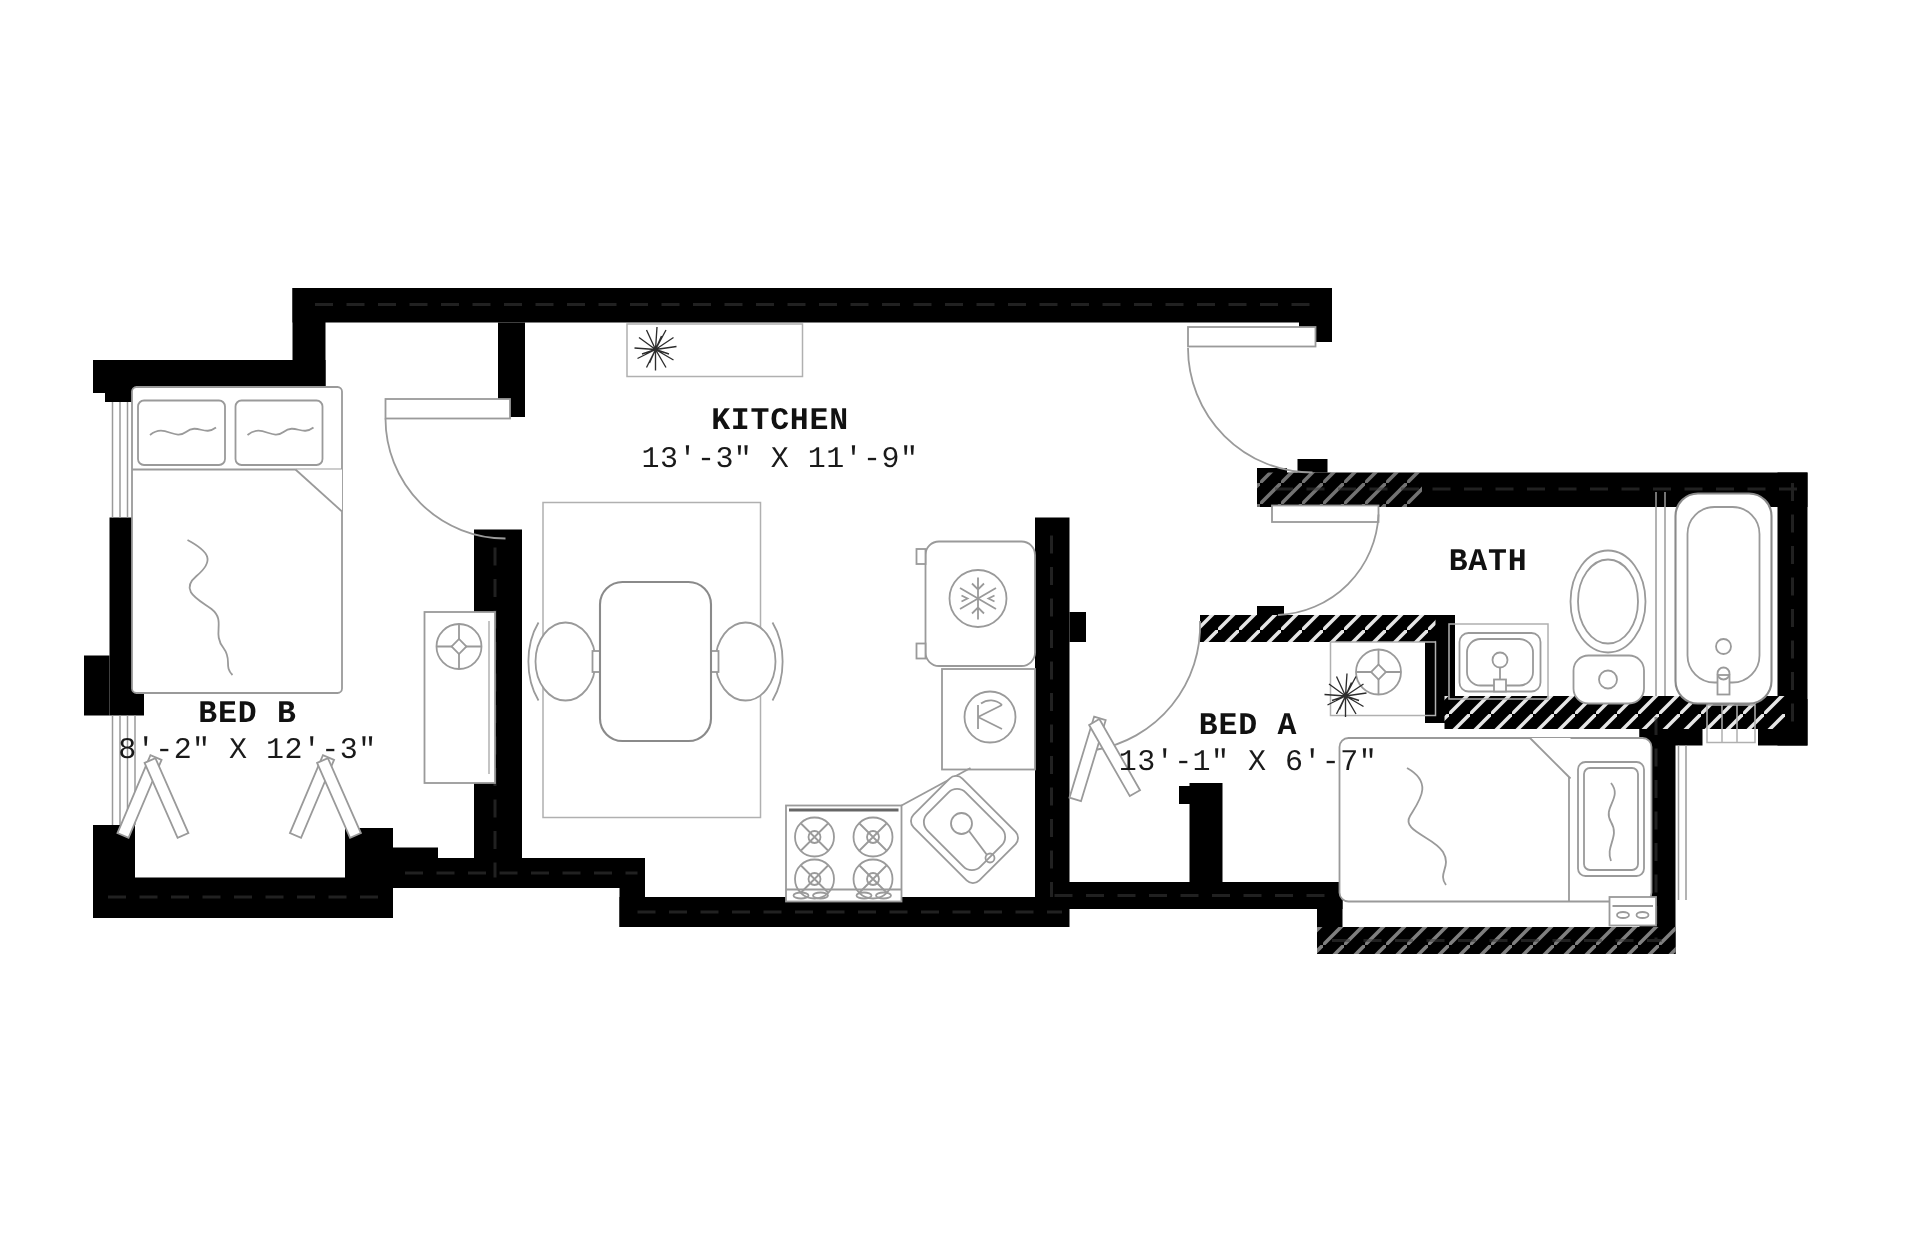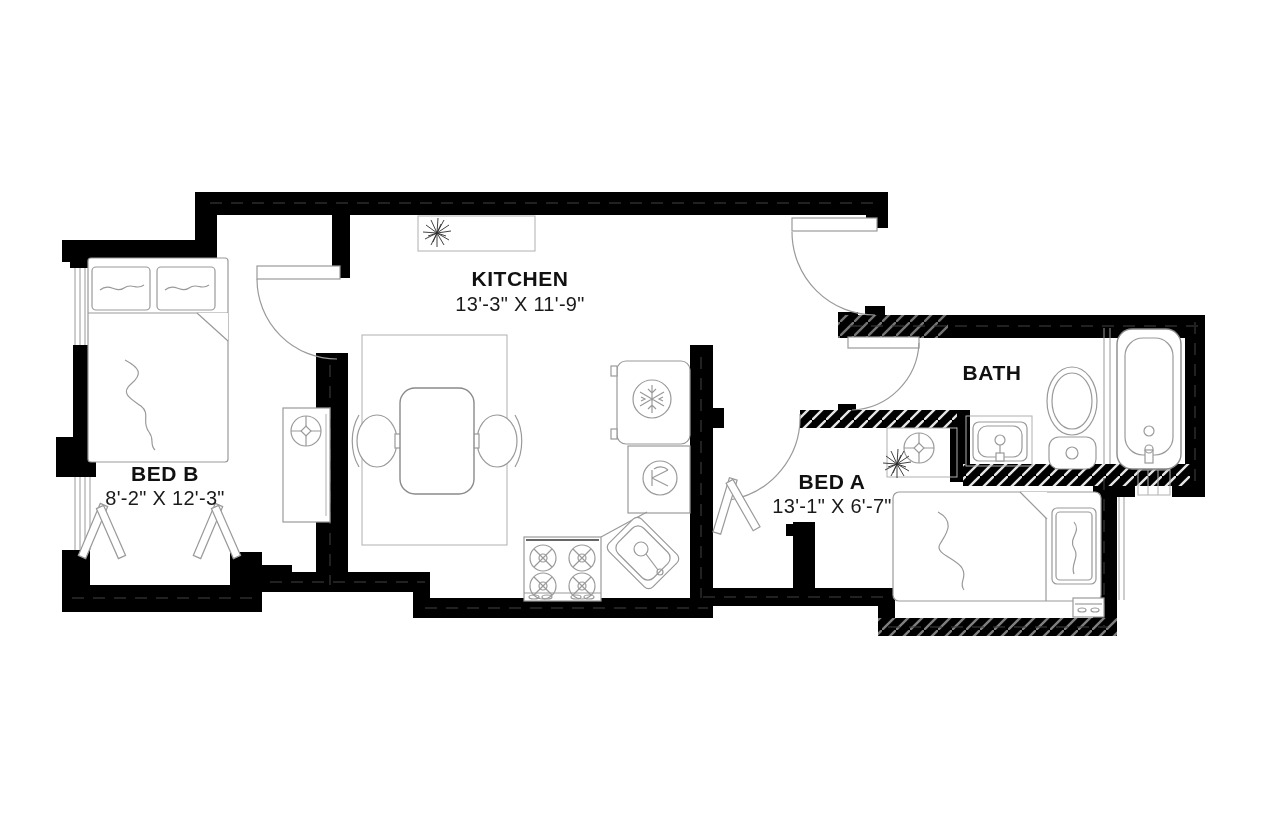--- a/index.html
+++ b/index.html
@@ -1,17 +1,17 @@
 <!DOCTYPE html>
 <html><head>
 <meta charset="utf-8">
 <style>
   html,body{margin:0;padding:0;background:#ffffff;}
   .stage{position:relative;width:1280px;height:828px;background:#fff;overflow:hidden;
-         font-family:Liberation Sans, sans-serif;}
+         font-family:Liberation Mono, monospace;}
   svg{position:absolute;left:0;top:0;}
   .w{fill:#000;}
   .f{fill:#fff;stroke:#9a9a9a;stroke-width:1.2;}
   .f2{fill:#fff;stroke:#8a8a8a;stroke-width:1.4;}
   .ln{stroke:#9a9a9a;stroke-width:1.2;fill:none;}
   .thin{stroke:#b0b0b0;stroke-width:1;fill:none;}
   .dash{stroke:#3c3c3c;stroke-width:2;stroke-dasharray:12 9;opacity:.55;fill:none;}
   .room-label{font-weight:700;font-size:21px;fill:#111;letter-spacing:.5px;}
   .room-dims{font-weight:400;font-size:20px;fill:#1a1a1a;letter-spacing:.3px;}
 </style>

